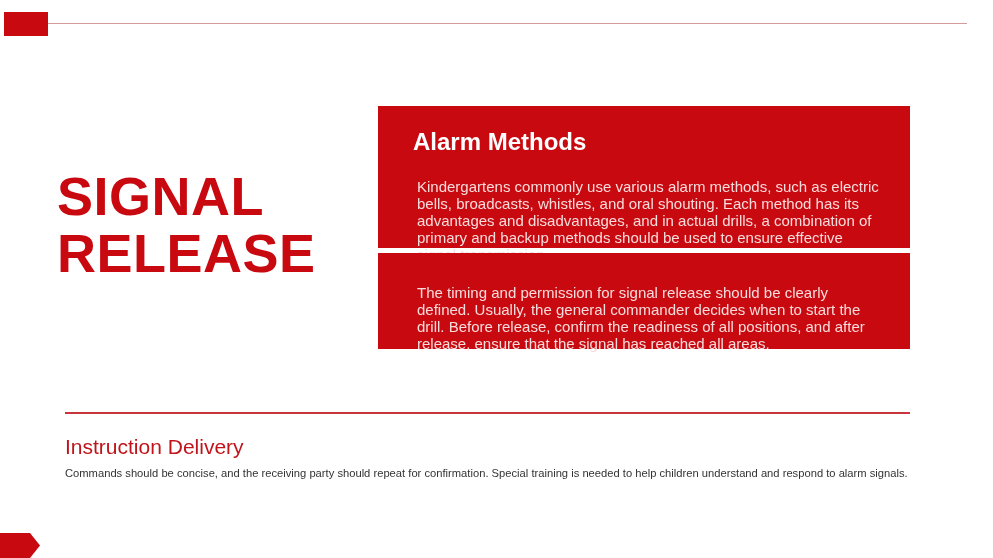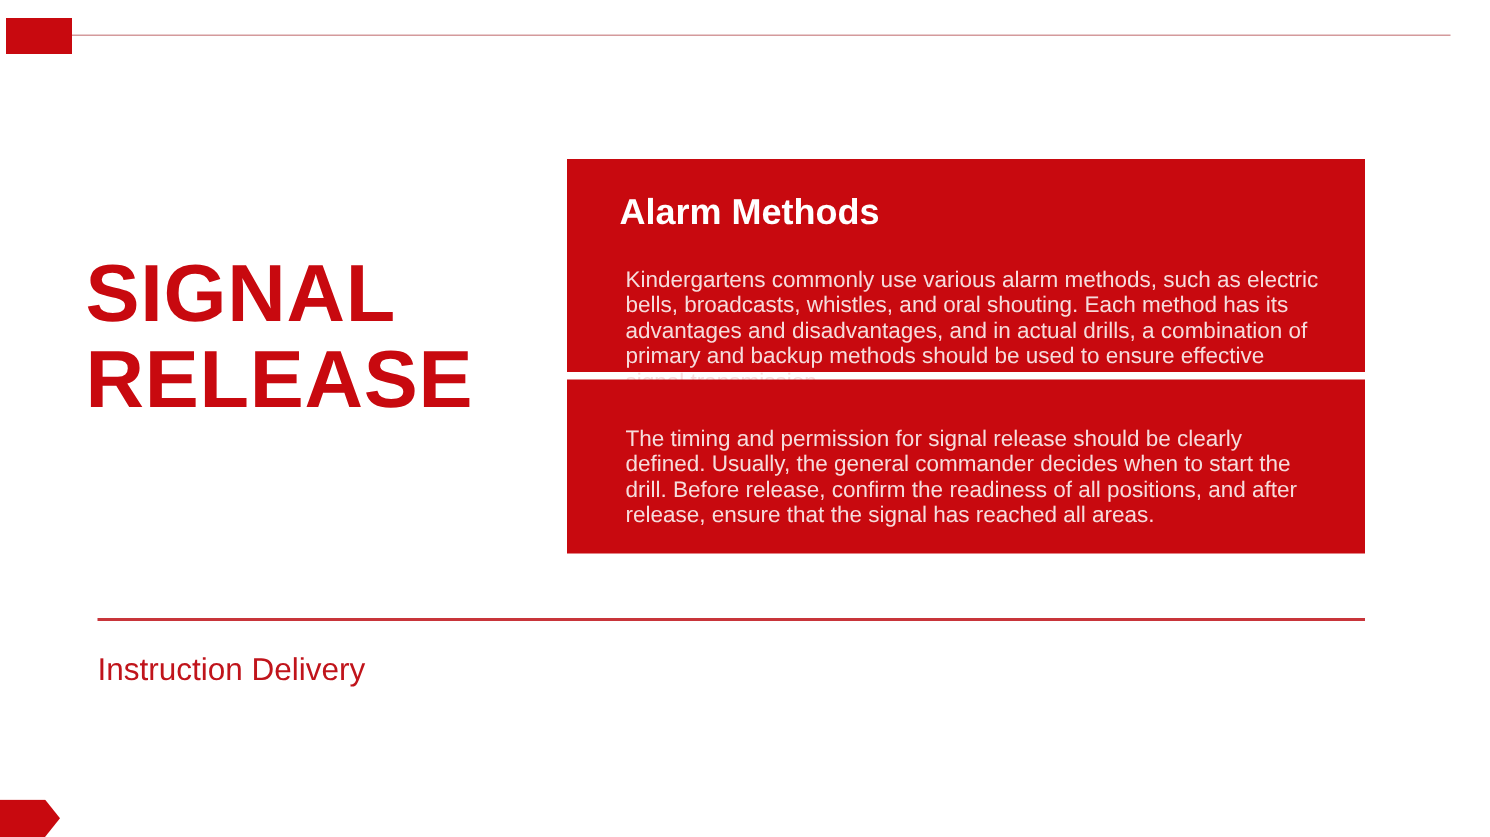--- a/index.html
+++ b/index.html
@@ -13,21 +13,21 @@
 
   .big-title {
     position: absolute; left: 57px; top: 168px;
     color: #c8090f; font-weight: 700; font-size: 54px; line-height: 57px;
     letter-spacing: 0.5px;
   }
   .big-title div { white-space: nowrap; }
 
   .panel { position: absolute; left: 378px; width: 532px; background: #c8090f; box-sizing: border-box; }
   .panel-1 { top: 106px; height: 142px; padding: 24px 26px 0 35px; }
-  .panel-2 { top: 253px; height: 116px; padding: 27px 26px 0 35px; }
+  .panel-2 { top: 253px; height: 96px; padding: 27px 26px 0 35px; }
   .panel-title { color: #ffffff; font-weight: 700; font-size: 24px; line-height: 24px; margin: 0 0 24px 0; }
   .panel-text { color: #f6dcdc; font-size: 15px; line-height: 17px; margin: 4px; }
 
   .divider { position: absolute; left: 65px; top: 412px; width: 845px; height: 2px; background: #c8353a; }
   .section-title { position: absolute; left: 65px; top: 434px; color: #c0141b; font-weight: 400; font-size: 21px; line-height: 26px; }
   .section-text { position: absolute; left: 65px; top: 463px; width: 910px; color: #333333; font-size: 11.2px; line-height: 20px; white-space: nowrap; }
   .section-text div { white-space: nowrap; }
 
   .bottom-arrow {
     position: absolute; left: 0; top: 533px; width: 40px; height: 25px; background: #c8090f;
@@ -51,15 +51,16 @@
 </div>
 
 <div class="panel panel-2">
   <p class="panel-text">The timing and permission for signal release should be clearly defined. Usually, the general commander decides when to start the drill. Before release, confirm the readiness of all positions, and after release, ensure that the signal has reached all areas.</p>
 </div>
 
 <div class="divider"></div>
 
 <div class="section-title">Instruction Delivery</div>
 <div class="section-text">
+  <div>Commands should be concise, and the receiving party should repeat for confirmation. Special training is needed to help children understand and respond to alarm signals.</div>
 </div>
 
 <div class="bottom-arrow"></div>
 
 </body></html>

